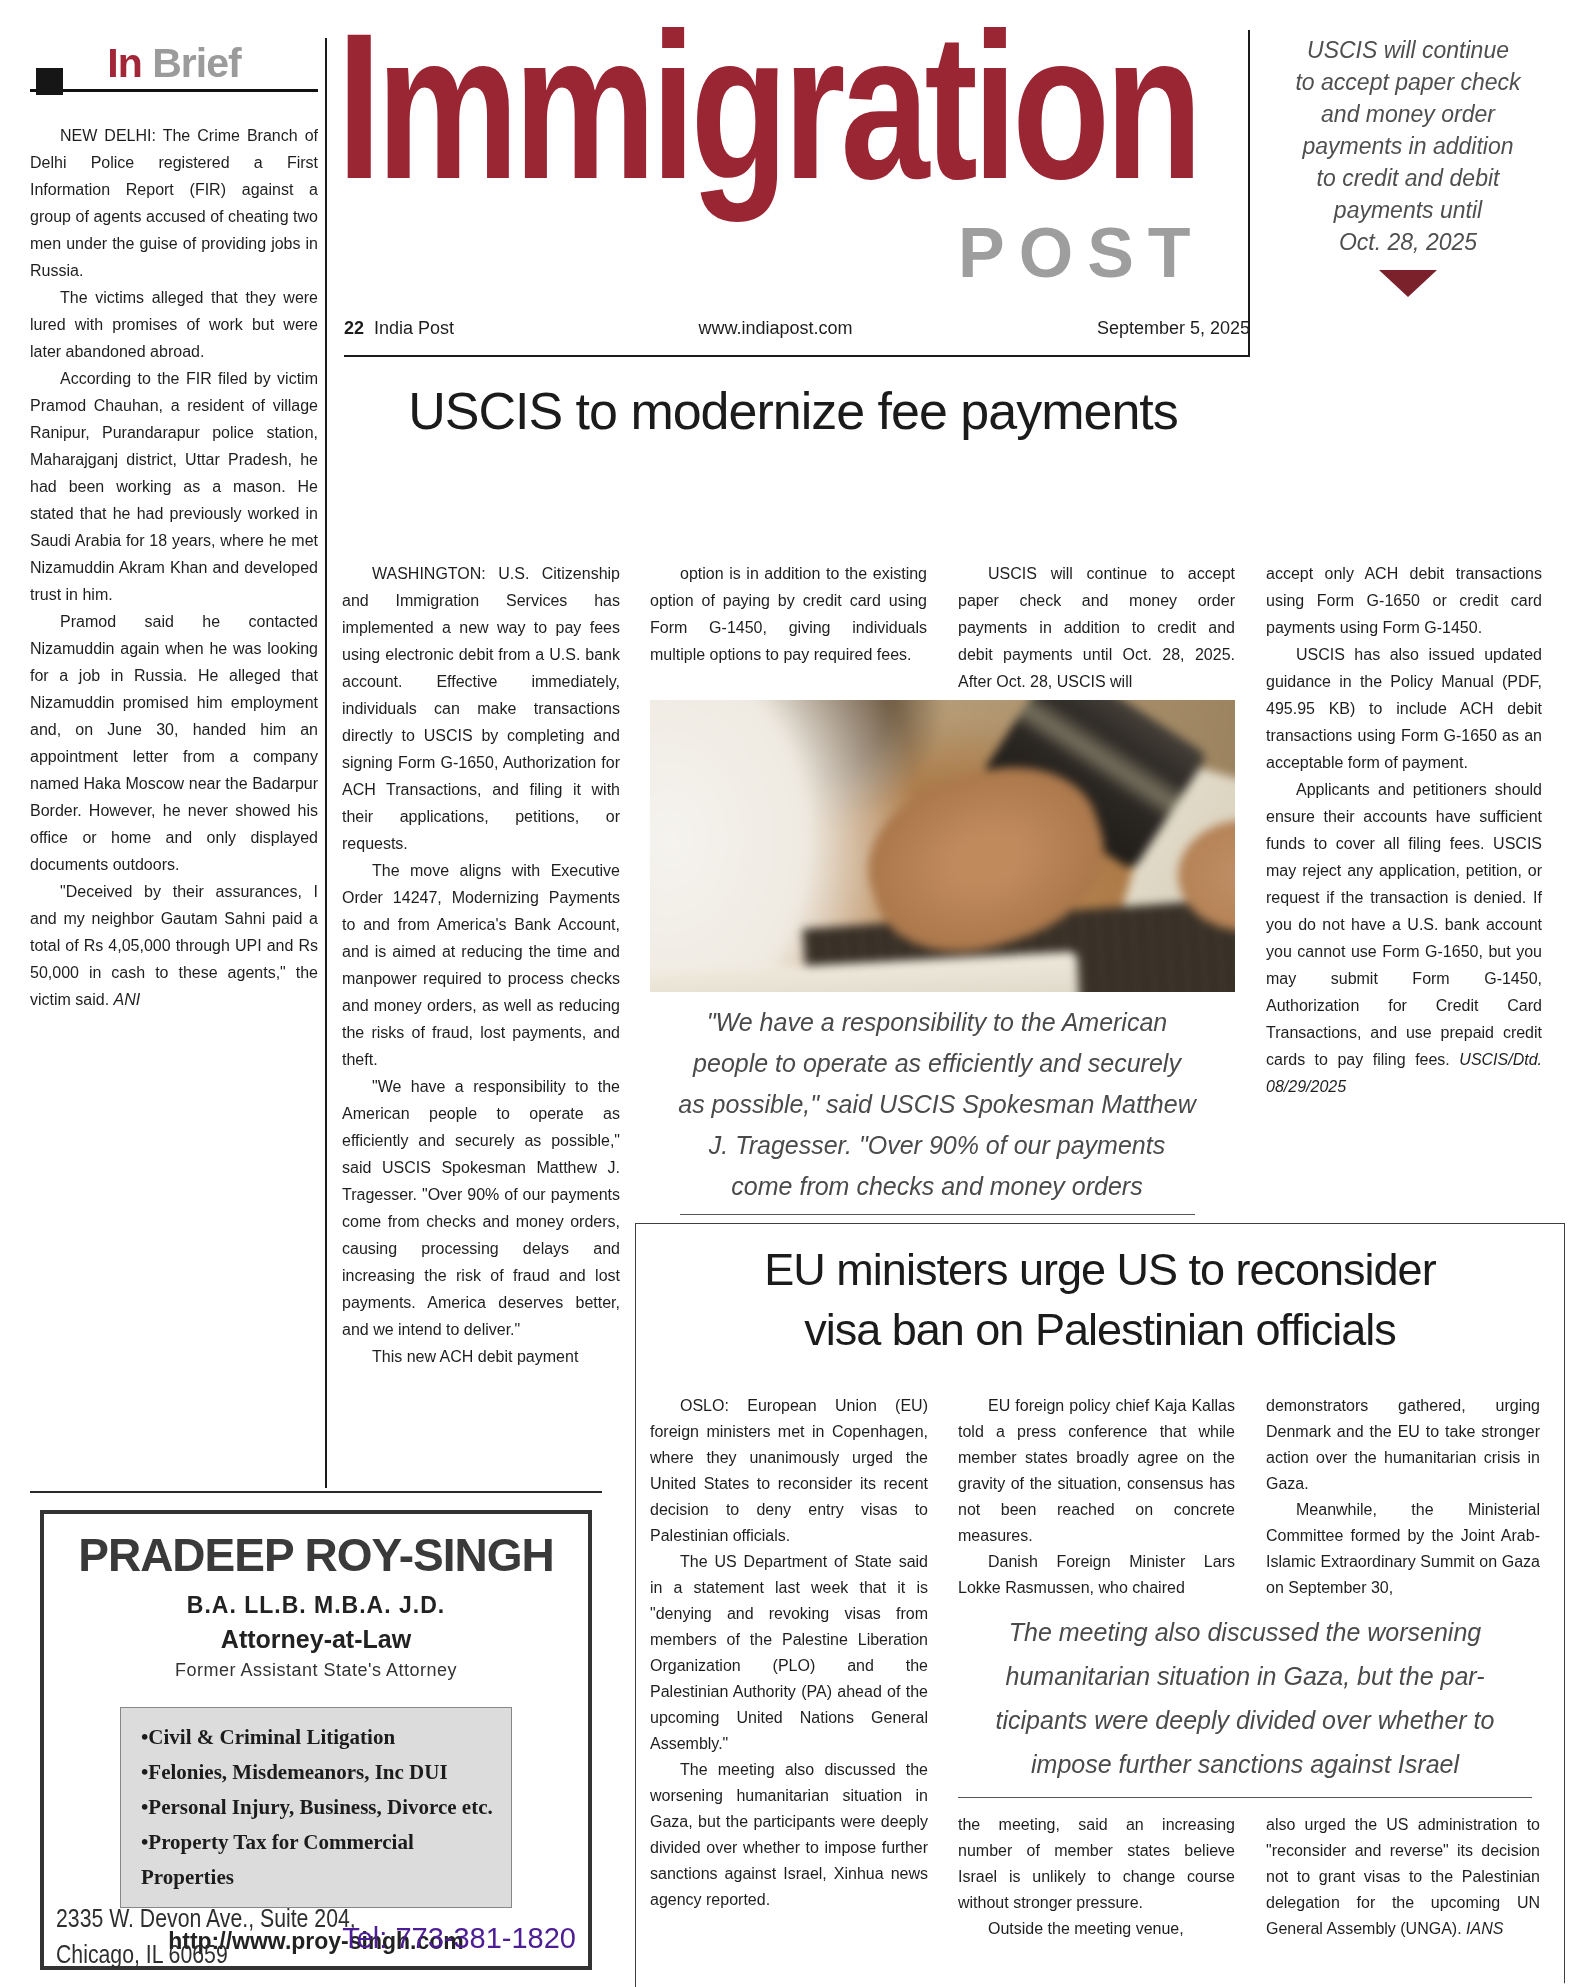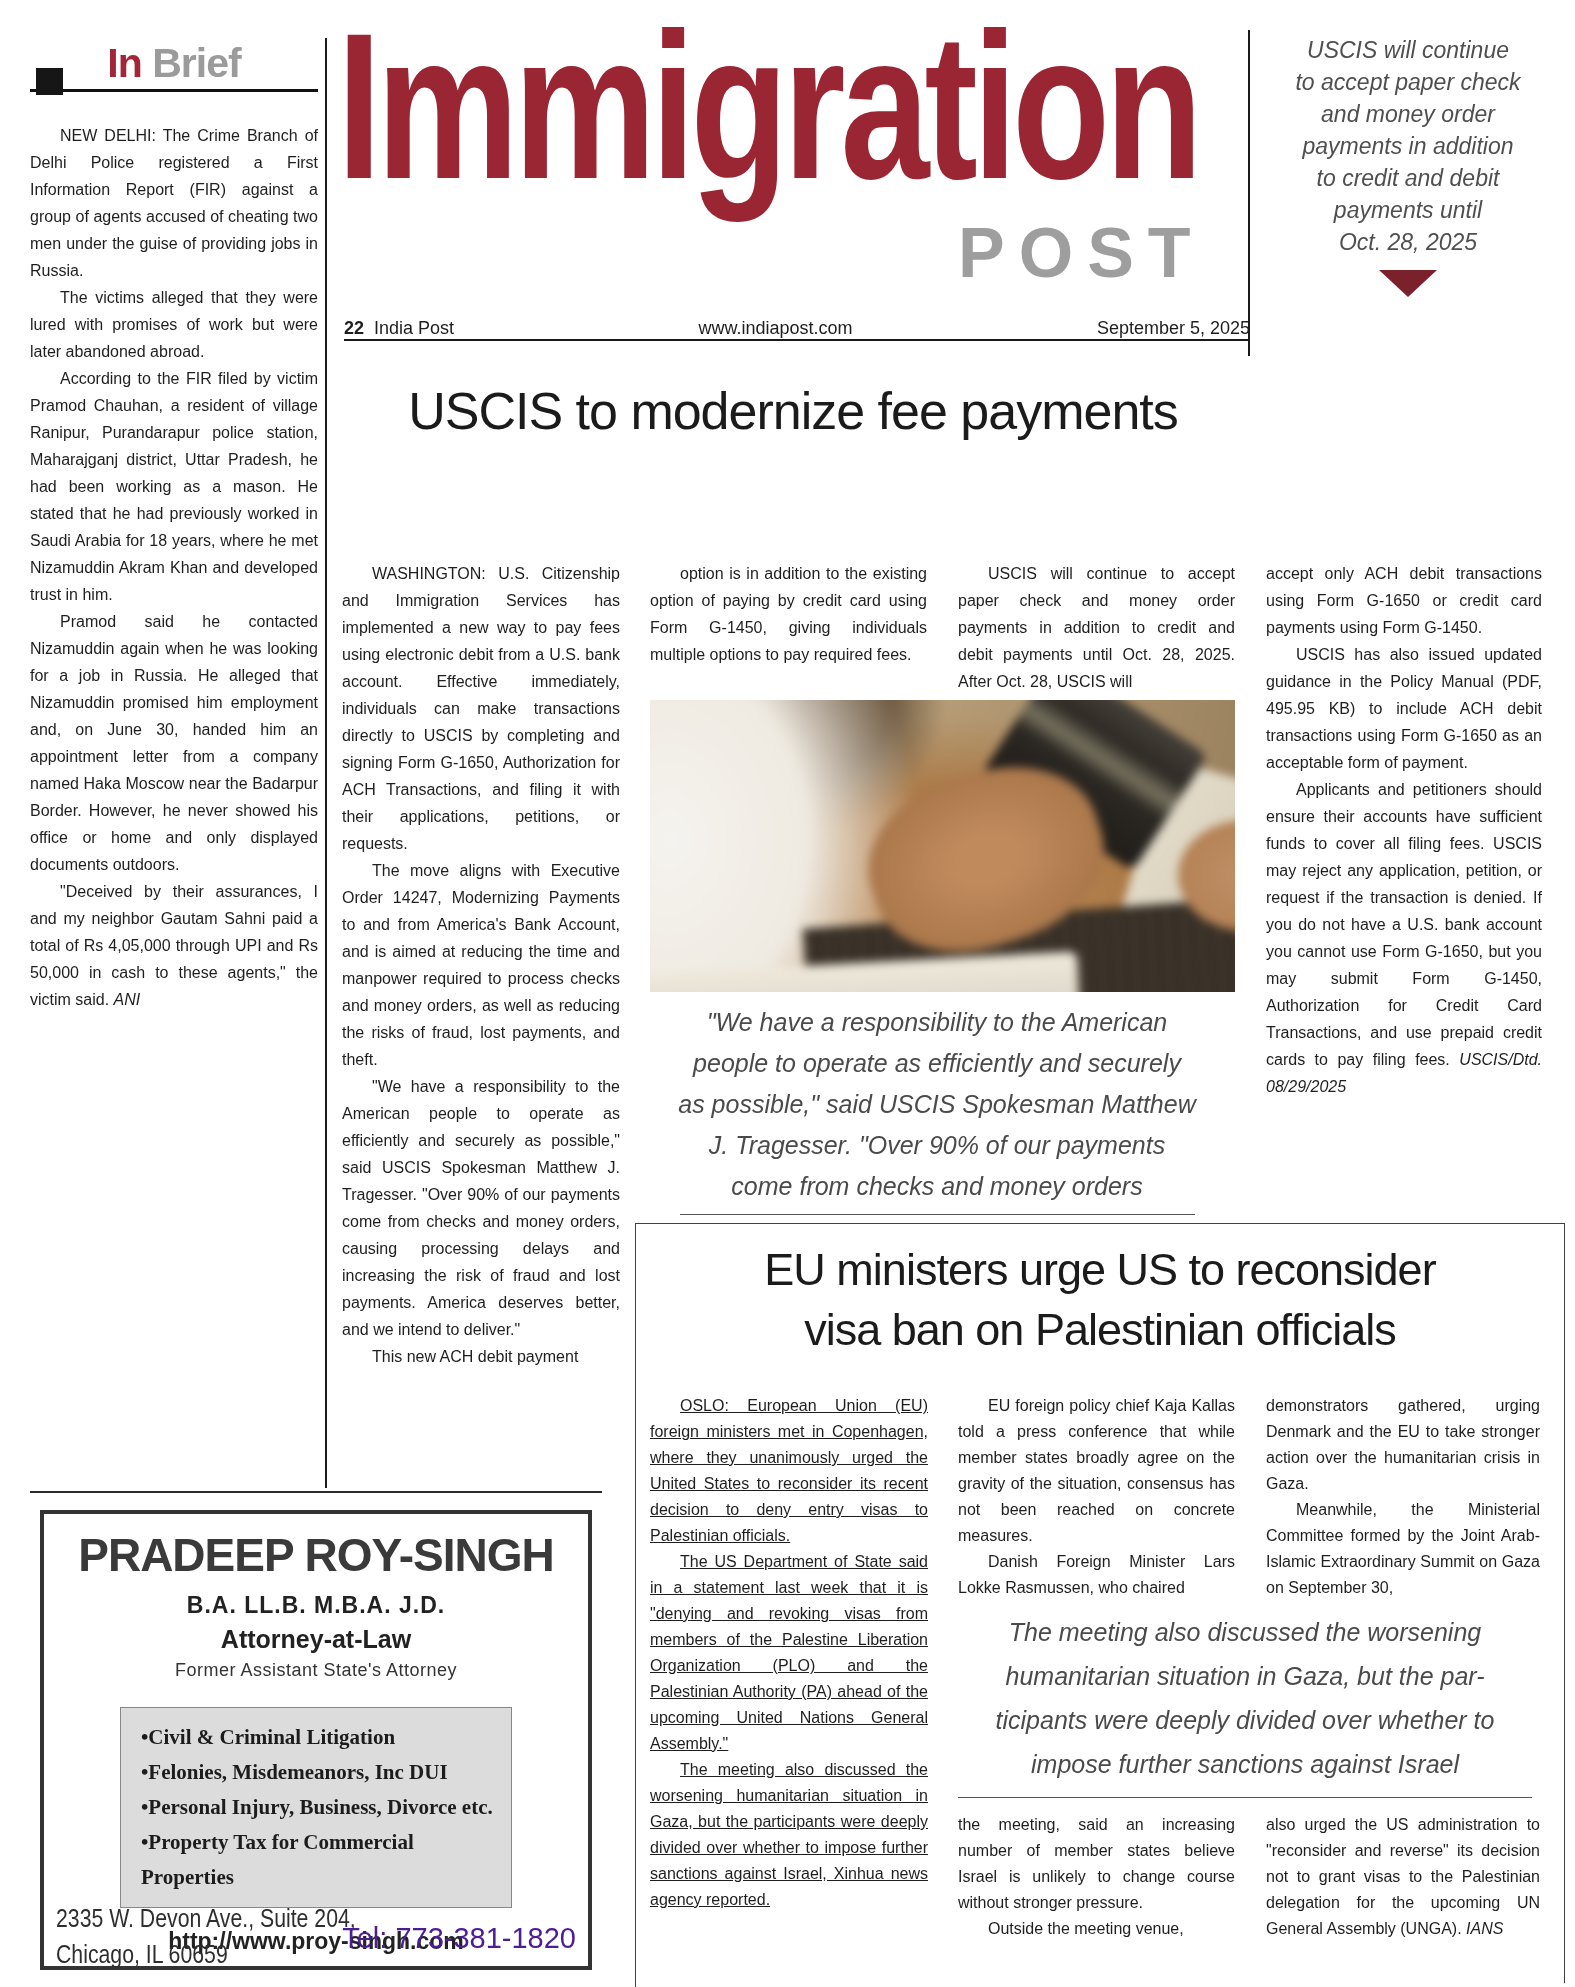--- a/index.html
+++ b/index.html
@@ -31,21 +31,21 @@
   .hr-quote1{left:680px;top:1214px;width:515px;height:1px;background:#555;}
   .hr-quote2{left:958px;top:1797px;width:574px;height:1px;background:#555;}
   .hr-ad{left:30px;top:1491px;width:572px;}
 
   
   .masthead-title{position:absolute;left:337px;top:2px;font-size:160px;font-weight:800;letter-spacing:-5px;
     color:var(--masthead-red);line-height:1;transform:scaleY(1.3);transform-origin:left top;white-space:nowrap;}
   .masthead-sub{position:absolute;left:958px;top:218px;font-size:70px;font-weight:800;letter-spacing:14px;
     color:var(--post-gray);line-height:1;}
   .header-strip{position:absolute;left:344px;top:318px;width:906px;border-bottom:2px solid var(--rule-dark);
-    padding-bottom:0;display:flex;justify-content:space-between;align-items:center;font-size:18px;}
+    padding-bottom:16px;display:flex;justify-content:space-between;align-items:center;font-size:18px;}
   .header-strip .pgnum{font-weight:700;margin-right:10px;}
 
   
   .top-note{position:absolute;left:1258px;top:34px;width:300px;text-align:center;font-style:italic;
     color:#4f4f4f;font-size:23px;line-height:32px;}
   .down-arrow{width:0;height:0;margin:12px auto 0;border-left:29px solid transparent;
     border-right:29px solid transparent;border-top:27px solid var(--arrow-red);}
 
   
   .lead-headline{position:absolute;left:337px;top:378px;width:912px;text-align:center;font-size:52px;
@@ -77,21 +77,21 @@
   
   .pullquote{position:absolute;text-align:center;font-style:italic;color:var(--quote-gray);}
   .pq1{left:637px;top:1002px;width:600px;font-size:25px;line-height:41px;}
   .pq2{left:950px;top:1610px;width:590px;font-size:25px;line-height:44px;}
 
   
   .eu-box{position:absolute;left:635px;top:1223px;width:930px;height:790px;border:1.5px solid #3f3f3f;border-bottom:none;}
   .eu-headline{position:absolute;left:635px;top:1240px;width:930px;text-align:center;font-size:45px;
     font-weight:300;color:#1b1b1b;line-height:60px;letter-spacing:-1px;}
   .eucol{position:absolute;}
-  .eu-c1{left:650px;top:1393px;width:278px;text-decoration:underline;} .eu-c2{left:958px;top:1393px;width:277px;} .eu-c3{left:1266px;top:1393px;width:274px;}
+  .eu-c1{left:650px;top:1393px;width:278px;} .eu-c2{left:958px;top:1393px;width:277px;} .eu-c3{left:1266px;top:1393px;width:274px;}
   .eu-c2b{left:958px;top:1812px;width:277px;} .eu-c3b{left:1266px;top:1812px;width:274px;}
   .eucol .para{line-height:26px;}
 
   
   .ad-box{position:absolute;left:40px;top:1510px;width:552px;height:460px;border:4px solid #333;background:#fff;}
   .ad-name{margin-top:14px;text-align:center;font-size:46px;font-weight:800;letter-spacing:-1px;color:#3a3a3a;}
   .ad-degrees{margin-top:10px;text-align:center;font-size:23px;font-weight:700;letter-spacing:1px;color:#222;}
   .ad-title{margin-top:6px;text-align:center;font-size:25px;font-weight:700;color:#222;}
   .ad-subtitle{margin-top:6px;text-align:center;font-size:18px;color:#333;letter-spacing:0.5px;}
   .ad-services{margin:26px auto 0;width:392px;background:#dcdcdc;border:1px solid #878787;

